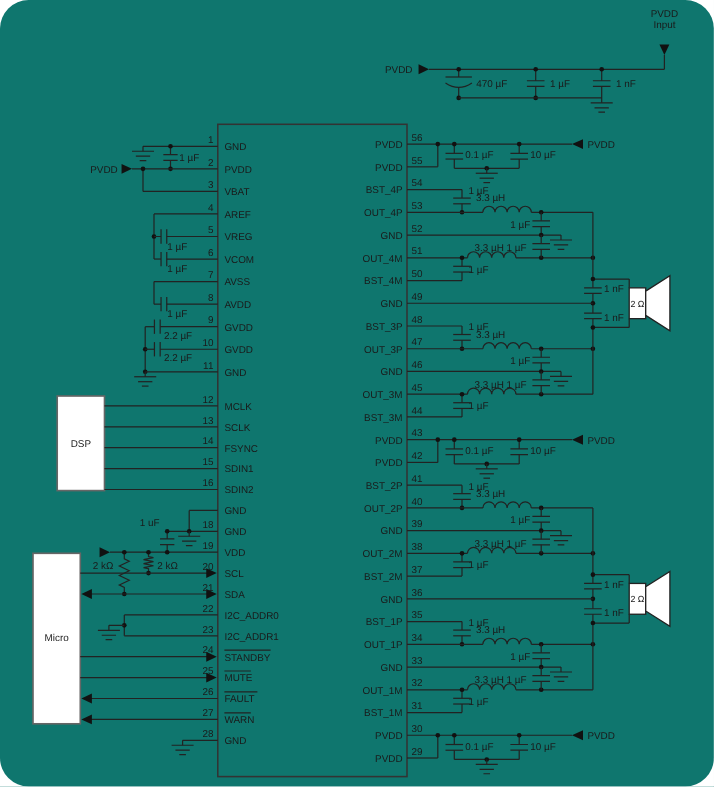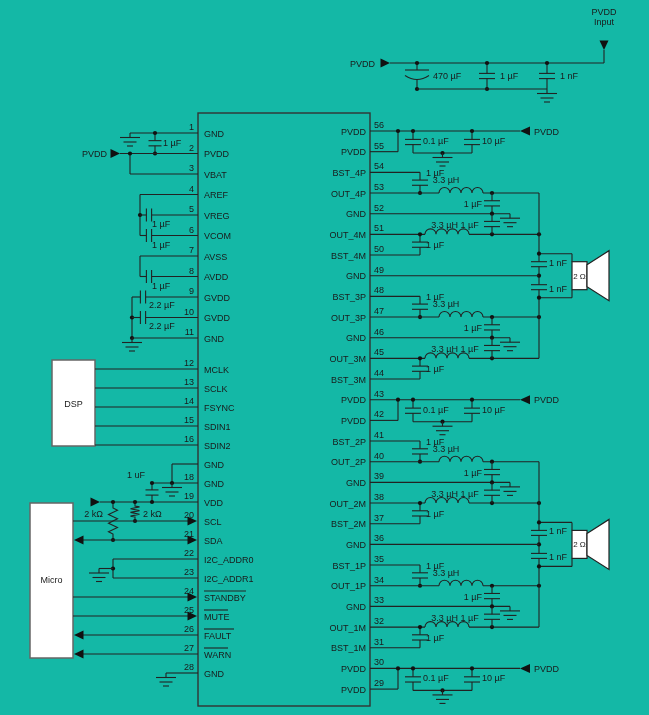--- a/index.html
+++ b/index.html
@@ -1,16 +1,16 @@
 <!DOCTYPE html>
 <html><head>
 <meta charset="utf-8">
 <style>
   html,body{margin:0;padding:0;background:#fff;}
-  #canvas{position:relative;width:649px;height:715px;background:#14b8a6;overflow:hidden;}
+  #canvas{position:relative;width:649px;height:715px;background:#0f766e;overflow:hidden;border-radius:26px;}
   svg{display:block;}
   .w{stroke:#222;stroke-width:1.1;fill:none;}
   .d{fill:#111;stroke:none;}
   .icbox{fill:none;stroke:#333;stroke-width:1.4;}
   .blockbox{fill:#fff;stroke:#666;stroke-width:1.5;}
   .spkbox{fill:#fff;stroke:#222;stroke-width:1.2;}
   text{fill:#1a1a1a;font-family:"Liberation Sans",sans-serif;}
 </style>
 </head>
 <body>

